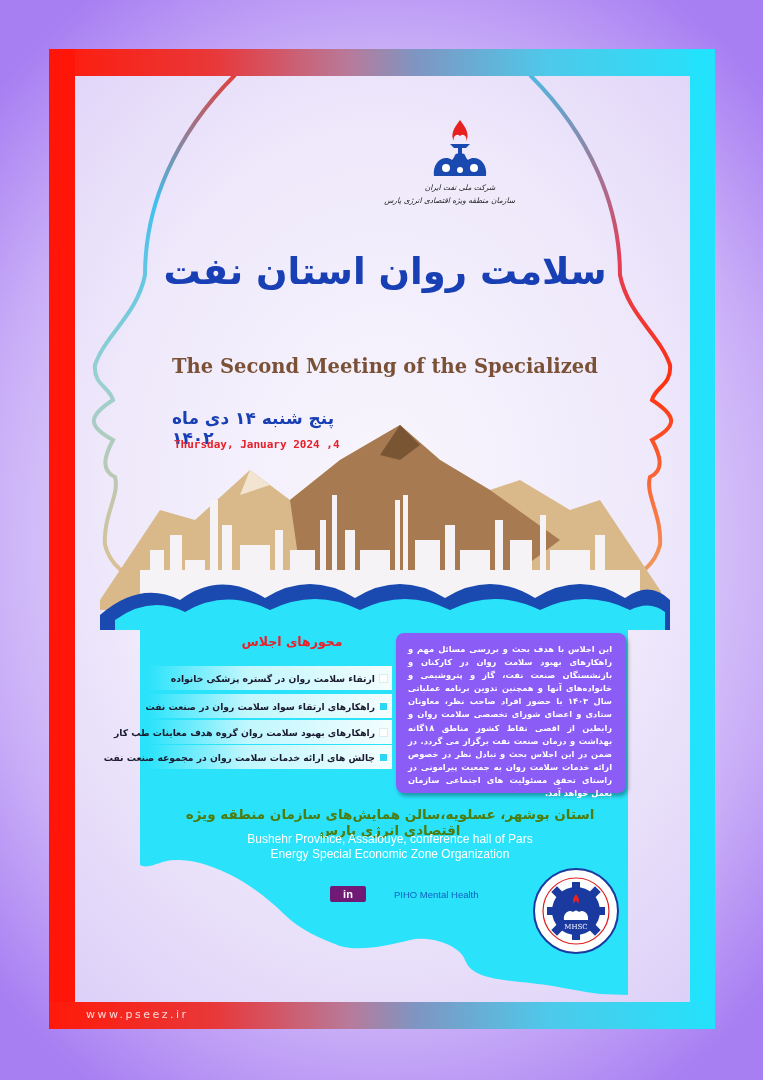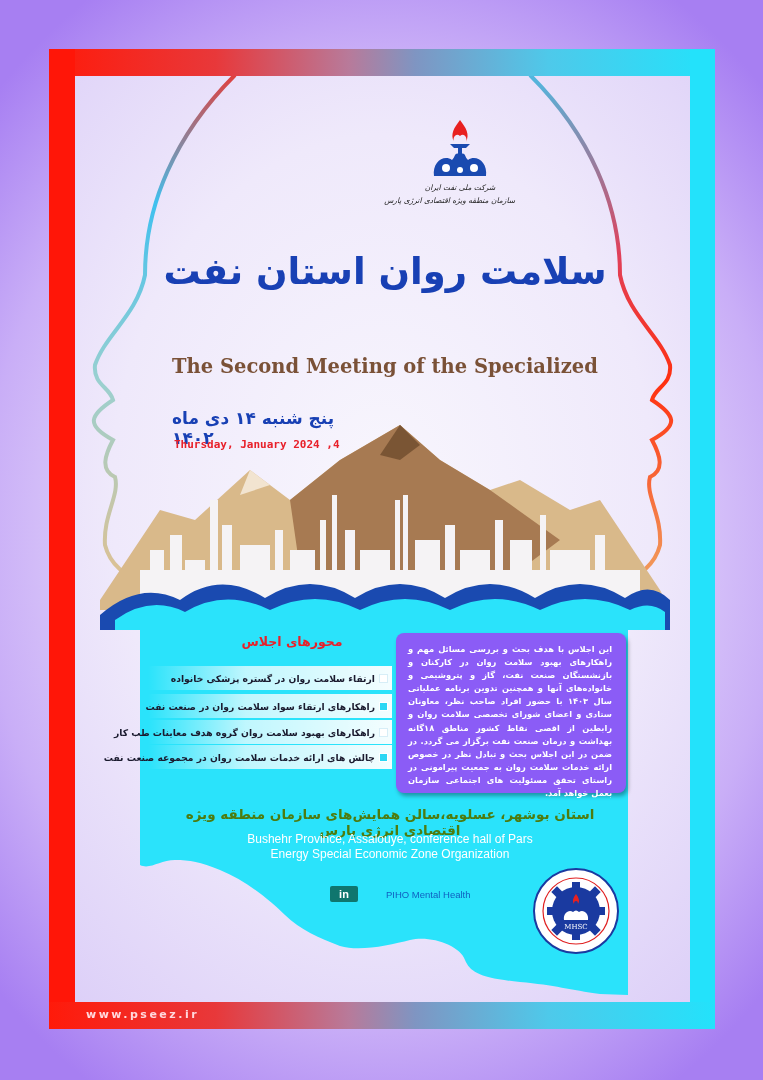--- a/index.html
+++ b/index.html
@@ -14,21 +14,21 @@
       background: radial-gradient(ellipse 80% 70% at 50% 45%, #f8f6fd 0%, #efe9fb 55%, #ddd0f8 100%);
     }
     .frame-top { position: absolute; left: 49px; top: 49px; width: 666px; height: 27px;
       background: linear-gradient(90deg, #ff1a0a 0%, #e8383a 25%, #b87a9a 45%, #7f95c2 55%, #4ec9ea 75%, #23e2fb 100%); }
     .frame-bottom { position: absolute; left: 49px; top: 1002px; width: 666px; height: 27px;
       background: linear-gradient(90deg, #ff1a0a 0%, #e8383a 25%, #b87a9a 45%, #7f95c2 55%, #4ec9ea 75%, #23e2fb 100%); }
     .frame-left { position: absolute; left: 49px; top: 49px; width: 26px; height: 980px; background: #ff1608; }
     .frame-right { position: absolute; left: 690px; top: 49px; width: 25px; height: 980px; background: #23e2fb; }
     .website {
       position: absolute; left: 86px; top: 1008px; font-size: 11px; letter-spacing: 2.5px;
-      color: #ffd8dc; font-family: "DejaVu Sans", sans-serif; font-weight: bold;
+      color: #ffd8dc; font-family: "DejaVu Sans", sans-serif;
     }
     .heads { position: absolute; left: 75px; top: 75px; width: 615px; height: 927px; }
     .logos { position: absolute; left: 270px; top: 118px; width: 250px; height: 110px; }
     .logo { position: absolute; top: 0; width: 110px; text-align: center; }
     .logo.left { left: 10px; }
     .logo.right { left: 135px; }
     .logo svg { display: block; margin: 0 auto; }
     .logo-caption { font-size: 7.5px; line-height: 11px; color: #222; direction: rtl; font-family: "DejaVu Serif", serif; font-style: italic; margin-top: 2px; white-space: nowrap; }
     .fa-title {
       position: absolute; left: 120px; top: 250px; width: 530px; text-align: center; direction: rtl;
@@ -73,21 +73,21 @@
       color: #4d7c0f; font-weight: bold; font-size: 13.5px;
     }
     .venue-en {
       position: absolute; left: 160px; top: 832px; width: 460px; text-align: center;
       color: #ffffff; font-size: 12px; line-height: 15px; font-family: "Liberation Sans", sans-serif;
     }
     .linkedin {
       position: absolute; left: 330px; top: 886px; display: flex; align-items: center; gap: 5px;
     }
     .linkedin .li-icon {
-      width: 28px; height: 16px; background: #0f766e; border-radius: 2px; color: #fff;
+      width: 36px; height: 16px; background: #701a75; border-radius: 2px; color: #fff;
       font-weight: bold; font-size: 11px; line-height: 16px; text-align: center; font-family: "Liberation Sans", sans-serif;
     }
     .linkedin .li-text { font-size: 9.5px; color: #1060c0; font-family: "Liberation Sans", sans-serif; padding-left: 23px; }
     .mhsc { position: absolute; left: 533px; top: 868px; width: 86px; height: 86px; }
   </style>
 </head>
 <body>
 
 <div class="poster-bg"></div>
 

